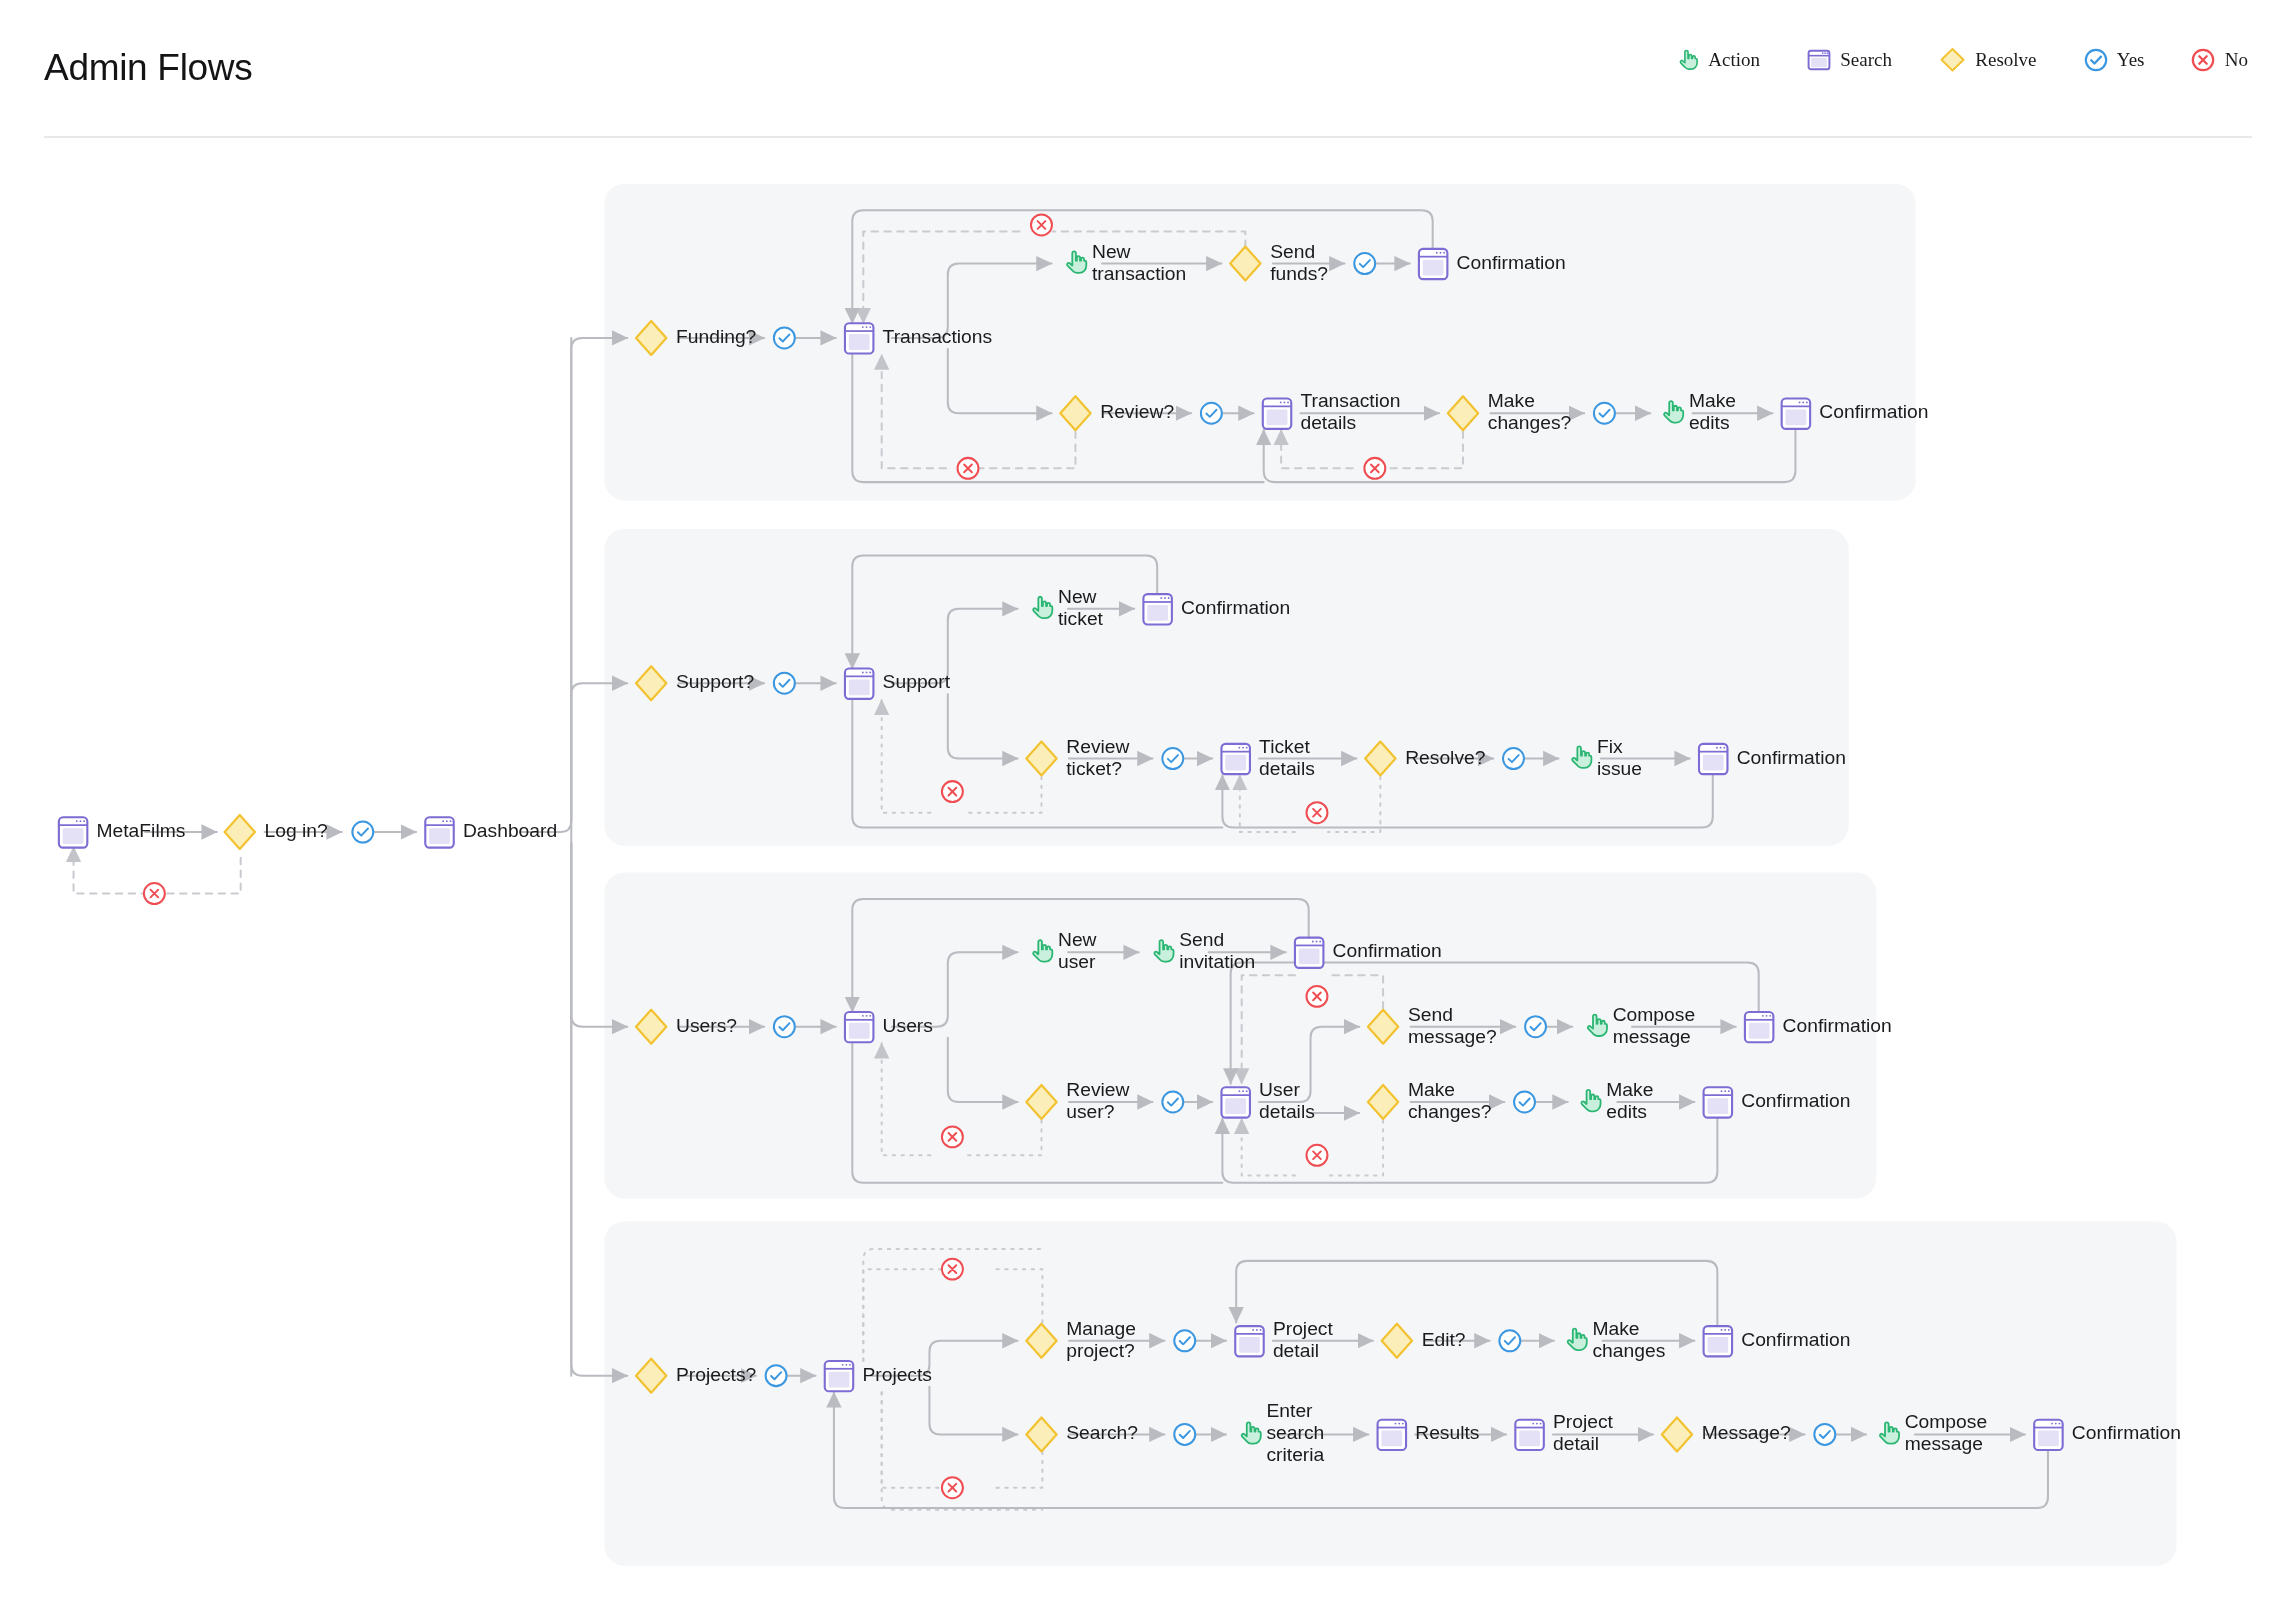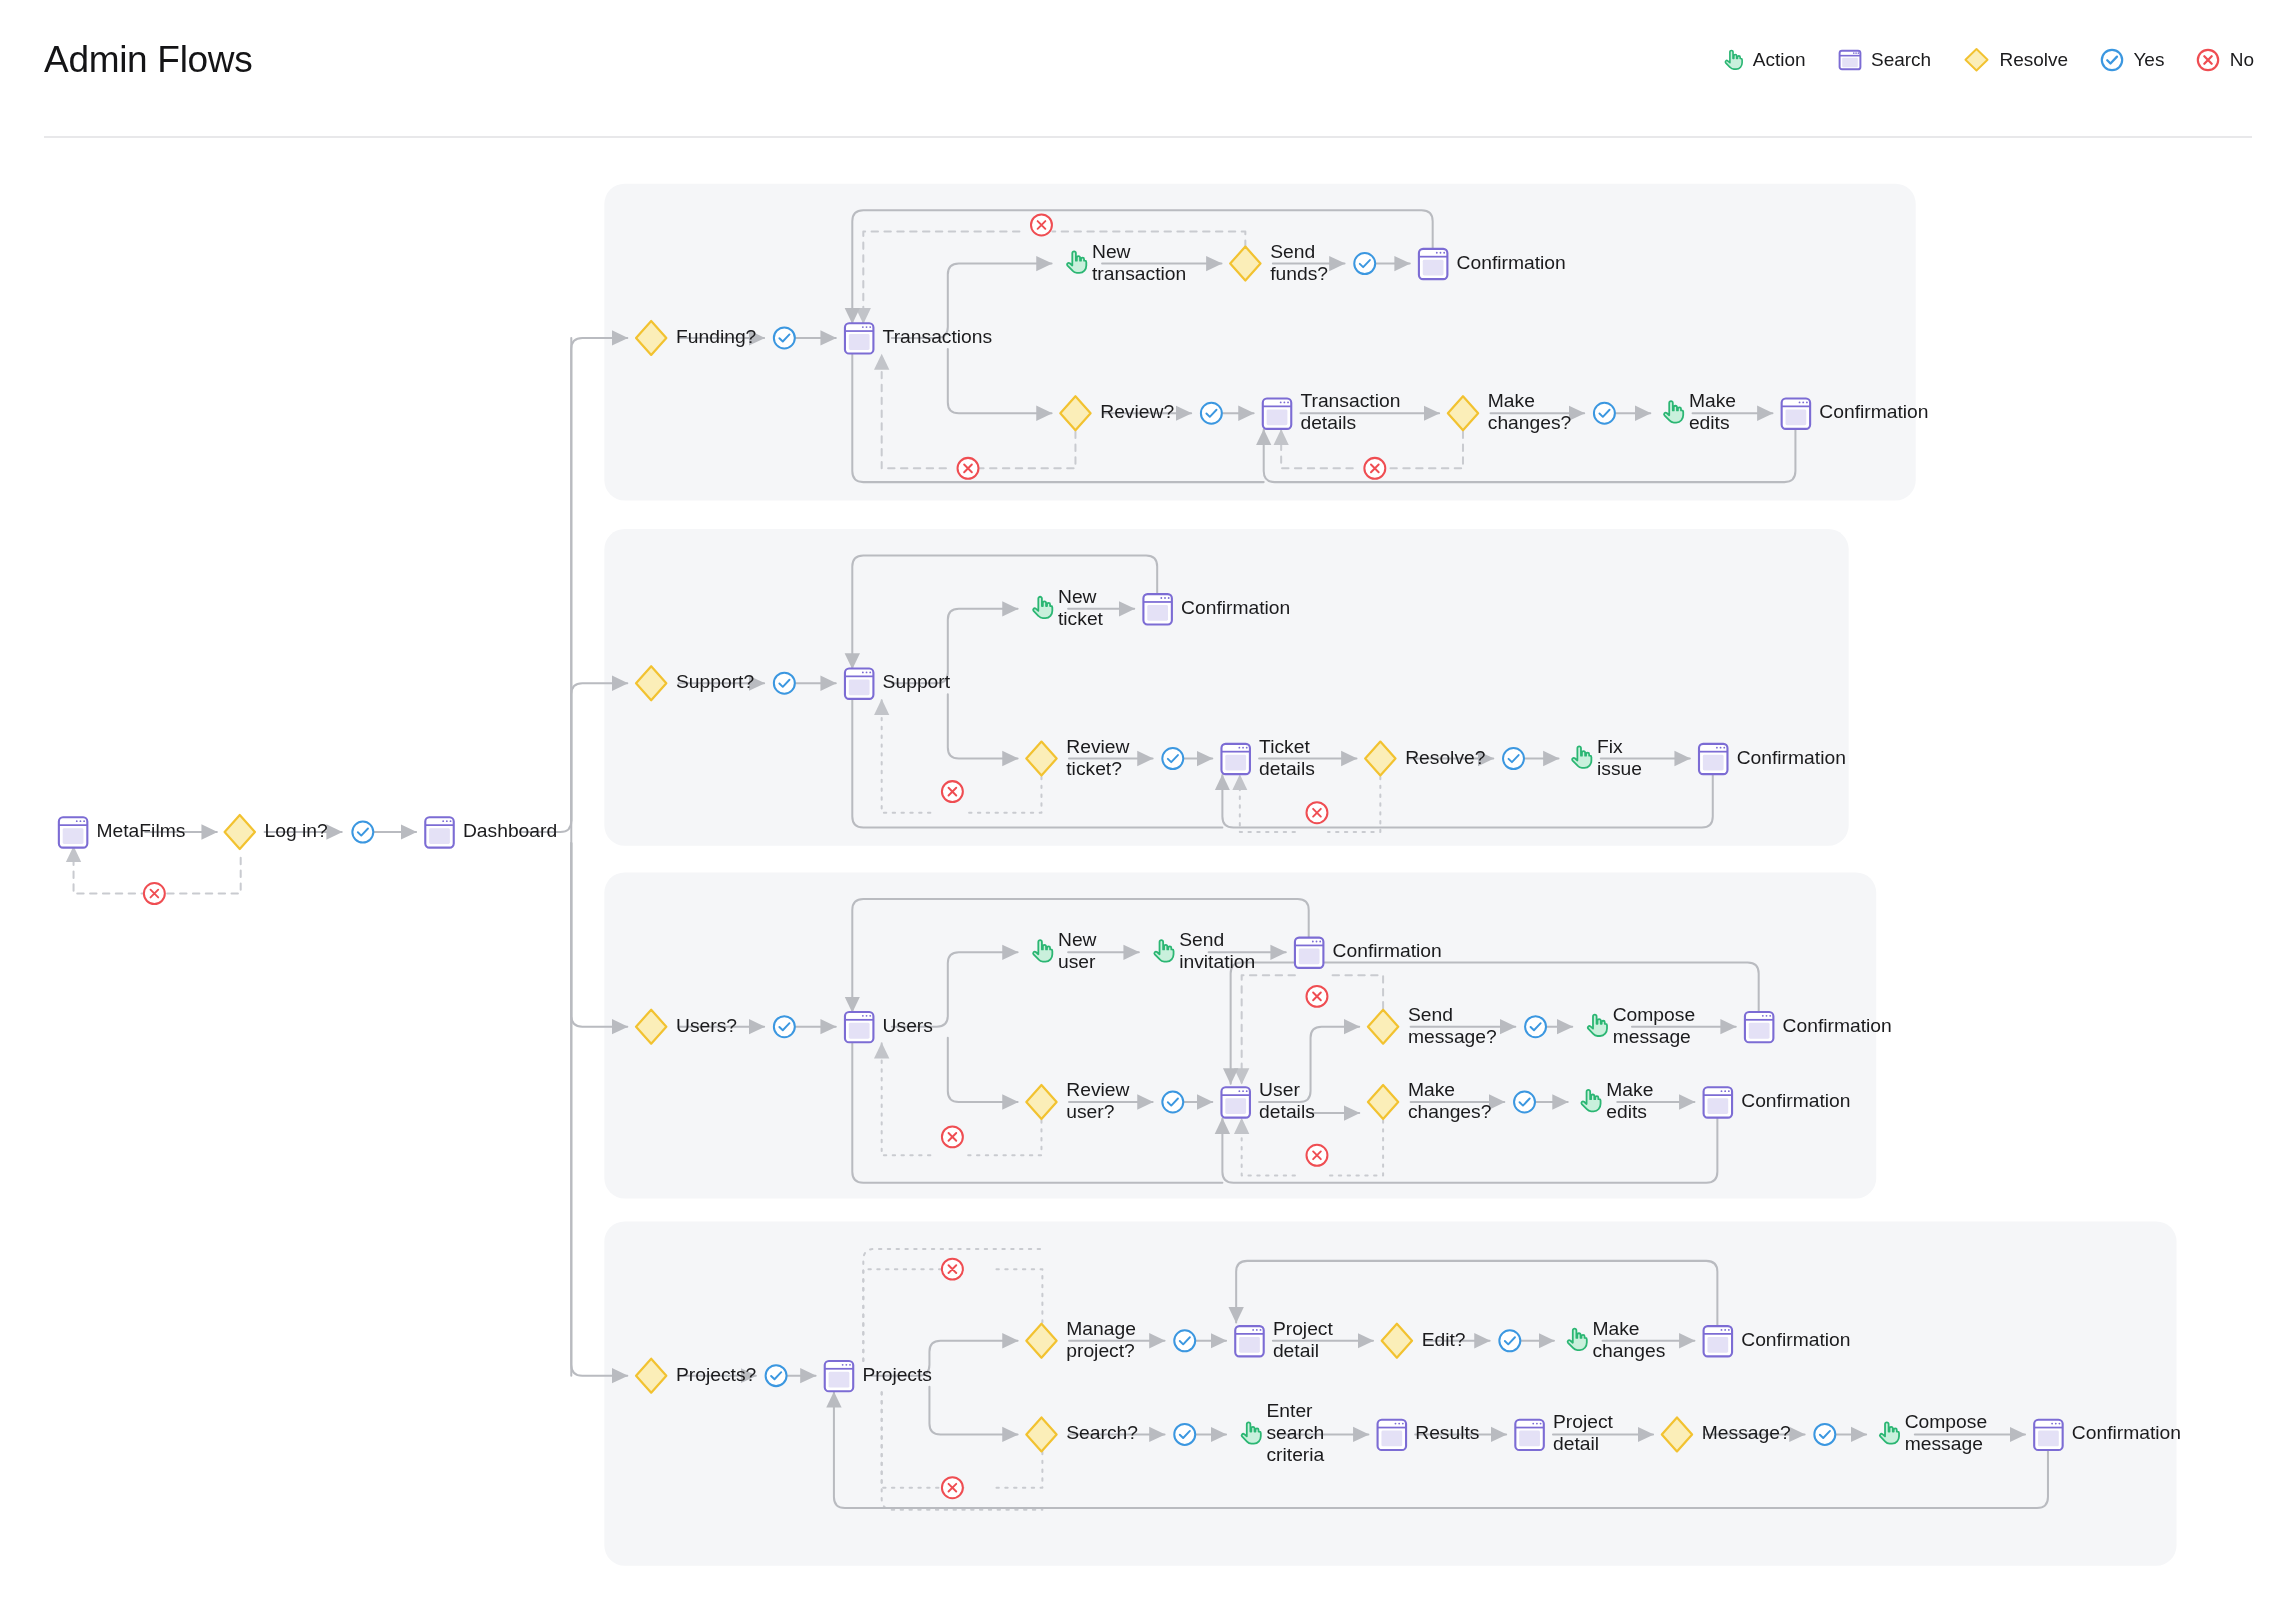--- a/index.html
+++ b/index.html
@@ -1,20 +1,20 @@
 <!DOCTYPE html>
 <html style="font-size:14.7px"><head>
 <meta charset="utf-8">
 <style>
   html,body{margin:0;padding:0;background:#ffffff;}
   body{width:2296px;height:1608px;position:relative;font-family:"Liberation Sans",sans-serif;color:#1b1b1d;overflow:hidden;}
   #page-root{position:absolute;inset:0;}
-  .hdr-title{position:absolute;left:44px;top:39px;font-size:37px;font-weight:400;letter-spacing:-0.3px;color:#141416;}
+  .hdr-title{position:absolute;left:44px;top:47px;font-size:37px;font-weight:400;letter-spacing:-0.3px;color:#141416;}
   .hdr-rule{position:absolute;left:44px;right:44px;top:136px;height:1.8px;background:#e8e8ea;}
-  .legend{position:absolute;right:42px;top:46px;display:flex;align-items:center;gap:31px;}
+  .legend{position:absolute;right:48px;top:46px;display:flex;align-items:center;gap:46px;font-family:Liberation Serif, serif;}
   .leg-item{display:flex;align-items:center;gap:8.3px;}
   .leg-label{font-size:19px;color:#1b1b1d;white-space:nowrap;}
   svg.canvas{position:absolute;left:0;top:0;width:2296px;height:1608px;}
   .nodetxt{font-family:"Liberation Sans",sans-serif;font-size:21px;fill:#1b1b1d;}
 </style>
 </head>
 <body>
 
 <div id="page-root">
   <div class="hdr-title">Admin Flows</div>

